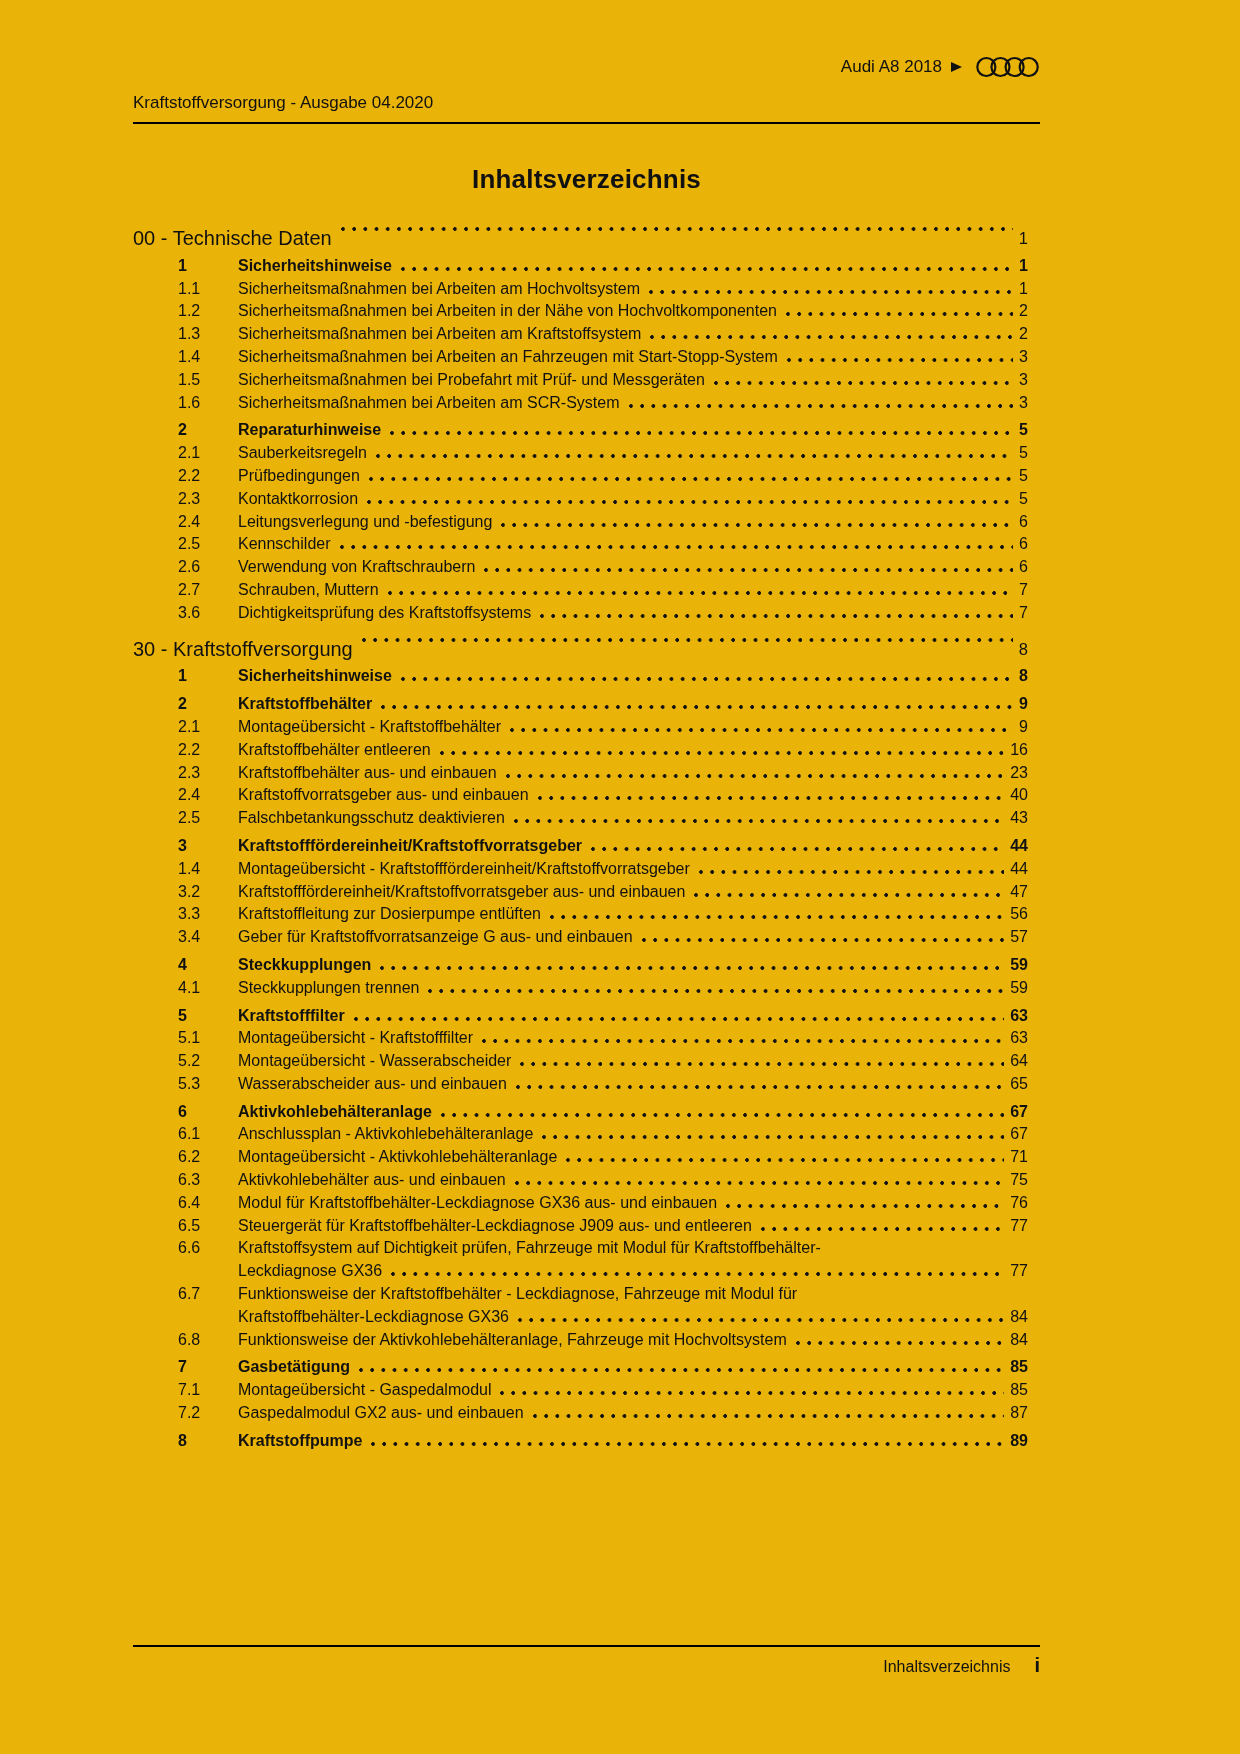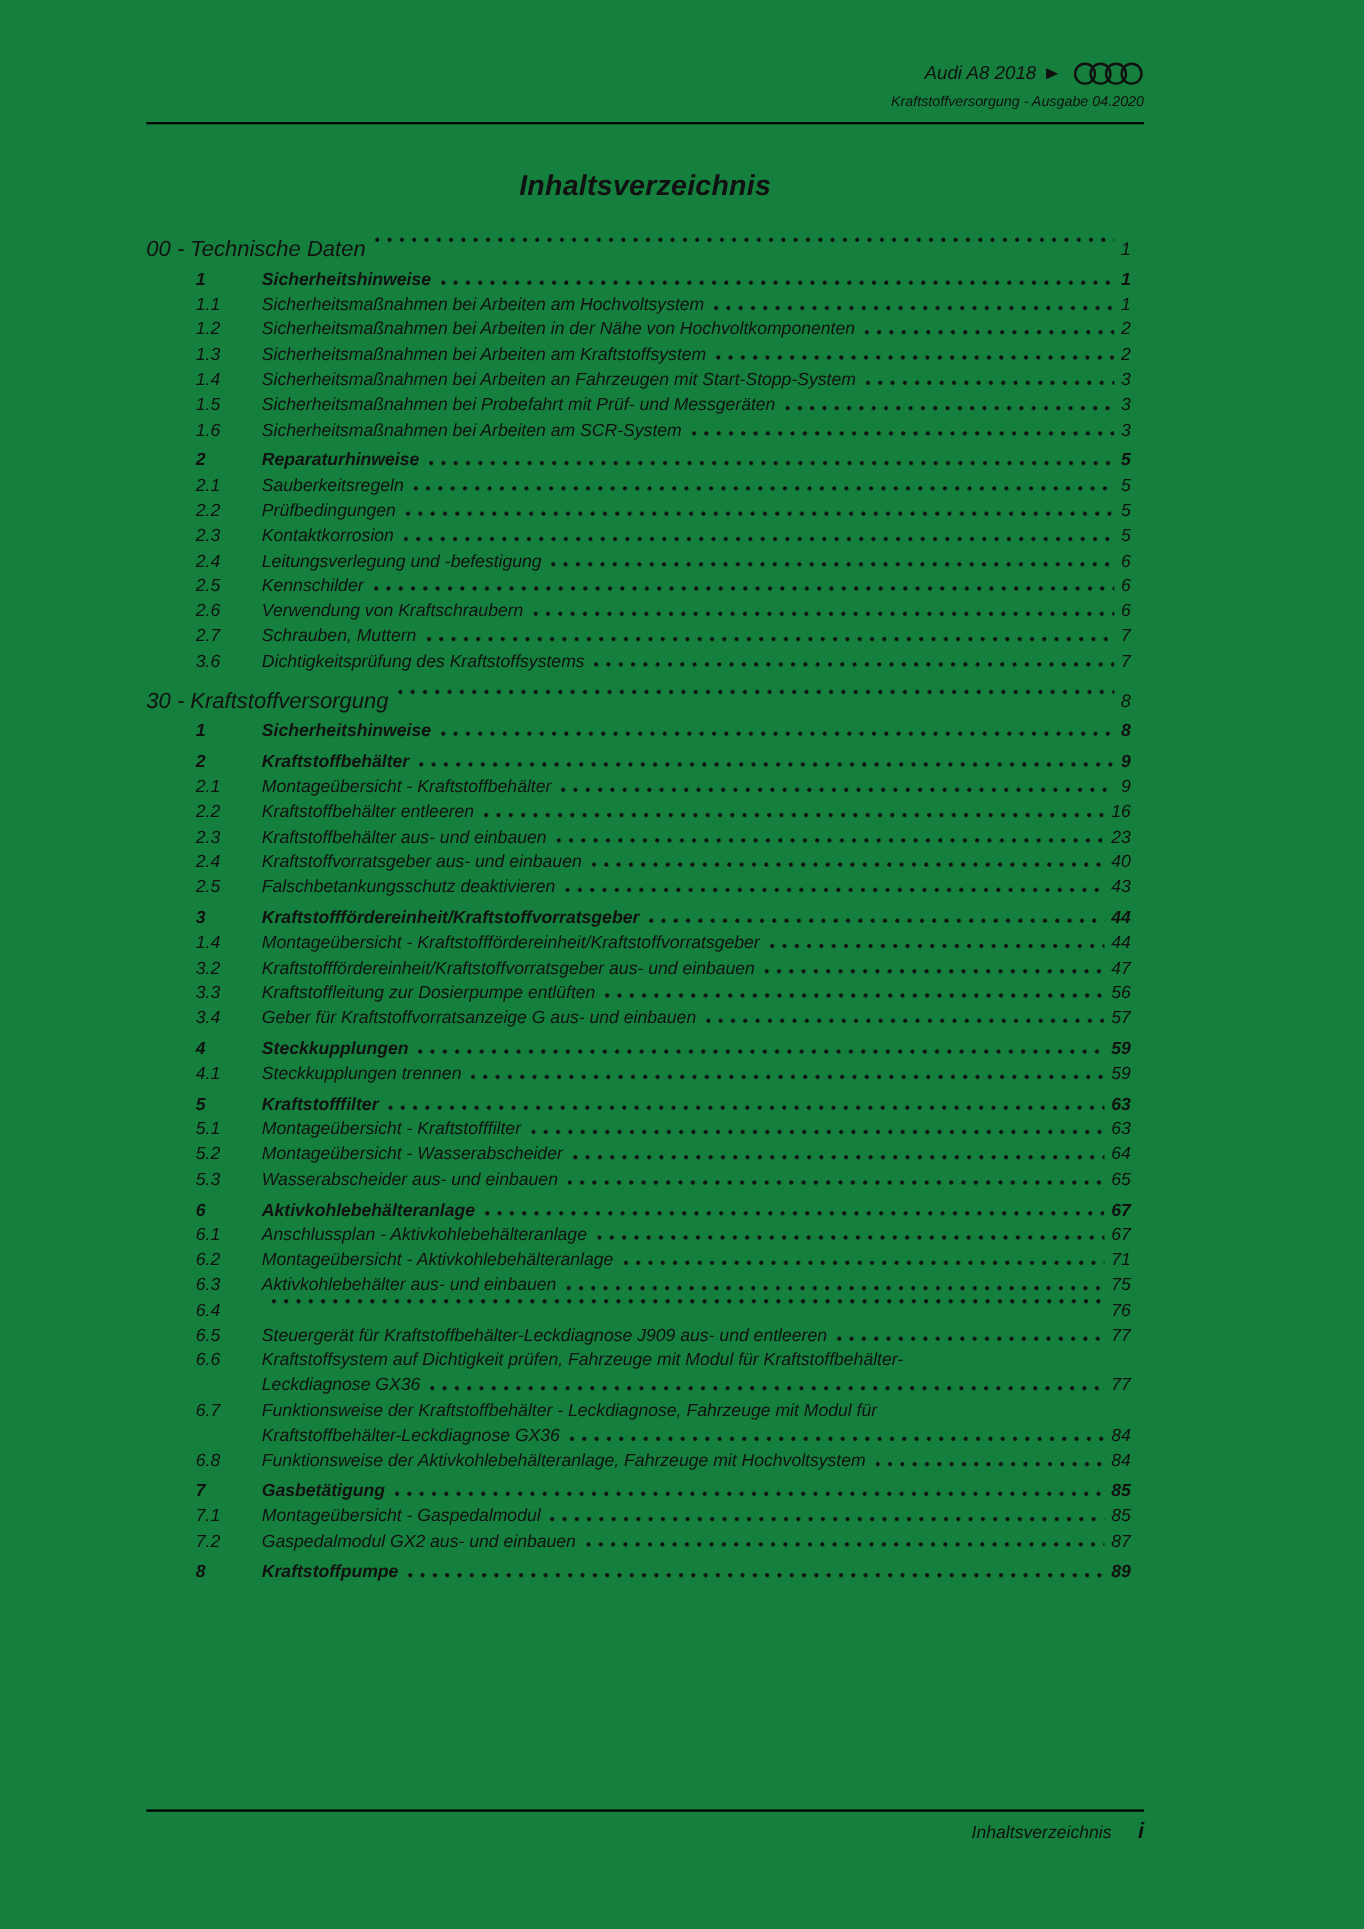--- a/index.html
+++ b/index.html
@@ -1,25 +1,24 @@
 <!DOCTYPE html>
 <html><head>
 <meta charset="utf-8">
 <style>
   html, body { margin: 0; padding: 0; background: #e8e8e8; }
   .page {
     position: relative;
     width: 1240px;
     height: 1754px;
-    background: #15803d;
+    background: #eab308;
     color: #111;
     font-family: "Liberation Sans", sans-serif;
     margin: 0 auto;
     overflow: hidden;
-    font-style: italic;
   }
   .content {
     position: absolute;
     left: 133px;
     right: 200px;
     top: 56px;
   }
   
   .hdr-line1 {
     display: flex;
@@ -32,24 +31,24 @@
   .hdr-model-wrap { display: flex; align-items: center; gap: 9px; }
   .arrow-right {
     width: 0; height: 0;
     border-left: 11px solid #111;
     border-top: 5.5px solid transparent;
     border-bottom: 5.5px solid transparent;
     display: inline-block;
   }
   .audi-rings { display: block; }
   .hdr-line2 {
-    text-align: right;
-    font-size: 13px;
+    text-align: left;
+    font-size: 17px;
     line-height: 20px;
-    margin-top: 4px;
+    margin-top: 15px;
   }
   .hdr-rule { border-top: 2px solid #000; margin-top: 9px; }
   
   h1.doc-title {
     font-size: 26px;
     font-weight: bold;
     text-align: center;
     margin: 40px 0 32px 0;
     letter-spacing: 0.2px;
   }
@@ -520,20 +519,21 @@
               <span class="ttext">Aktivkohlebehälter aus- und einbauen</span>
               <span class="dots"></span>
             </div>
           </div>
           <span class="pagecol">75</span>
         </div>
         <div class="entry">
           <span class="num">6.4</span>
           <div class="mid">
             <div class="lastline">
+              <span class="ttext">Modul für Kraftstoffbehälter-Leckdiagnose GX36 aus- und einbauen</span>
               <span class="dots"></span>
             </div>
           </div>
           <span class="pagecol">76</span>
         </div>
         <div class="entry">
           <span class="num">6.5</span>
           <div class="mid">
             <div class="lastline">
               <span class="ttext">Steuergerät für Kraftstoffbehälter-Leckdiagnose J909 aus- und entleeren</span>

